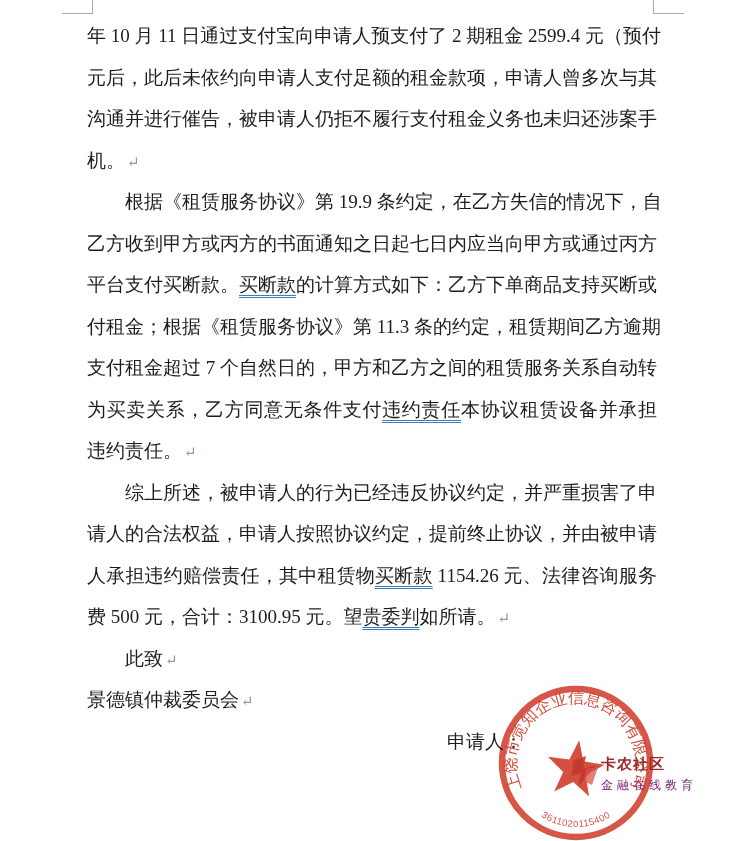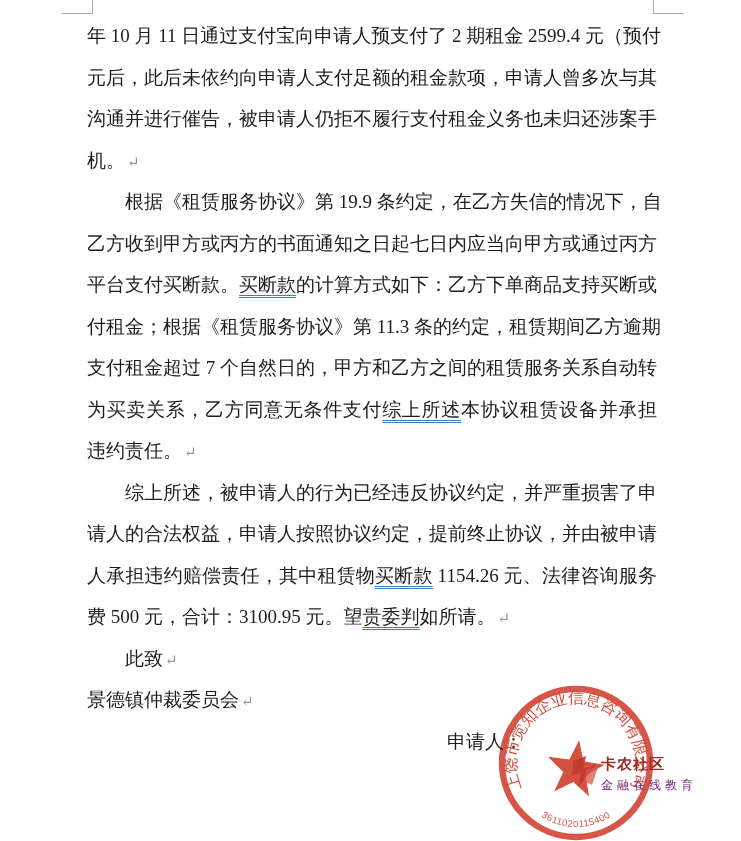--- a/index.html
+++ b/index.html
@@ -71,21 +71,21 @@
   <div class="text-area">
       <div class="line just"><span>年 10 月 11 日通过支付宝向申请人预支付了 2 期租金 2599.4 元（预付</span></div>
       <div class="line just"><span>元后，此后未依约向申请人支付足额的租金款项，申请人曾多次与其</span></div>
       <div class="line just"><span>沟通并进行催告，被申请人仍拒不履行支付租金义务也未归还涉案手</span></div>
       <div class="line"><span>机。</span><span class="pmark">↵</span></div>
       <div class="line just"><span>　　根据《租赁服务协议》第 19.9 条约定，在乙方失信的情况下，自</span></div>
       <div class="line just"><span>乙方收到甲方或丙方的书面通知之日起七日内应当向甲方或通过丙方</span></div>
       <div class="line just"><span>平台支付买断款。</span><span class="gram">买断款</span><span>的计算方式如下：乙方下单商品支持买断或</span></div>
       <div class="line just"><span>付租金；根据《租赁服务协议》第 11.3 条的约定，租赁期间乙方逾期</span></div>
       <div class="line just"><span>支付租金超过 7 个自然日的，甲方和乙方之间的租赁服务关系自动转</span></div>
-      <div class="line just"><span>为买卖关系，乙方同意无条件支付</span><span class="gram">综上所述</span><span>本协议租赁设备并承担</span></div>
+      <div class="line just"><span>为买卖关系，乙方同意无条件支付</span><span class="gram">违约责任</span><span>本协议租赁设备并承担</span></div>
       <div class="line"><span>违约责任。</span><span class="pmark">↵</span></div>
       <div class="line just"><span>　　综上所述，被申请人的行为已经违反协议约定，并严重损害了申</span></div>
       <div class="line just"><span>请人的合法权益，申请人按照协议约定，提前终止协议，并由被申请</span></div>
       <div class="line just"><span>人承担违约赔偿责任，其中租赁物</span><span class="gram">买断款</span><span> 1154.26 元、法律咨询服务</span></div>
       <div class="line"><span>费 500 元，合计：3100.95 元。望</span><span class="gram">贵委判</span><span>如所请。</span><span class="pmark">↵</span></div>
       <div class="line"><span>　　此致</span><span class="pmark">↵</span></div>
       <div class="line"><span>景德镇仲裁委员会</span><span class="pmark">↵</span></div>
       <div class="line applicant"><span>申请人：</span></div>
     </div>
 

